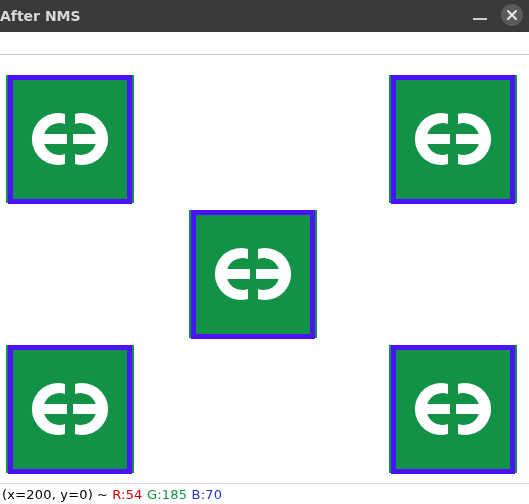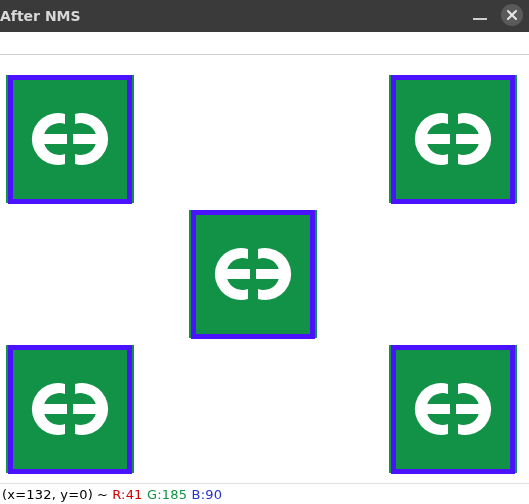--- a/index.html
+++ b/index.html
@@ -219,28 +219,28 @@
             <use href="#gg"></use>
           </svg>
       </div>
       <div class="bbox"></div>
     </div>
 
   </div>
 
   <div class="statusbar">
     <span class="key">(x=</span>
-      <span class="key">132</span>
+      <span class="key">200</span>
       <span class="key">, y=</span>
       <span class="key">0</span>
       <span class="key">)</span>
     <span class="sep">~</span>
     <span class="r">R:</span>
-      <span class="r">41</span>
+      <span class="r">54</span>
     <span>&nbsp;</span>
     <span class="g">G:</span>
       <span class="g">185</span>
     <span>&nbsp;</span>
     <span class="b">B:</span>
-      <span class="b">90</span>
+      <span class="b">70</span>
   </div>
 
 </div>
 
 </body></html>

